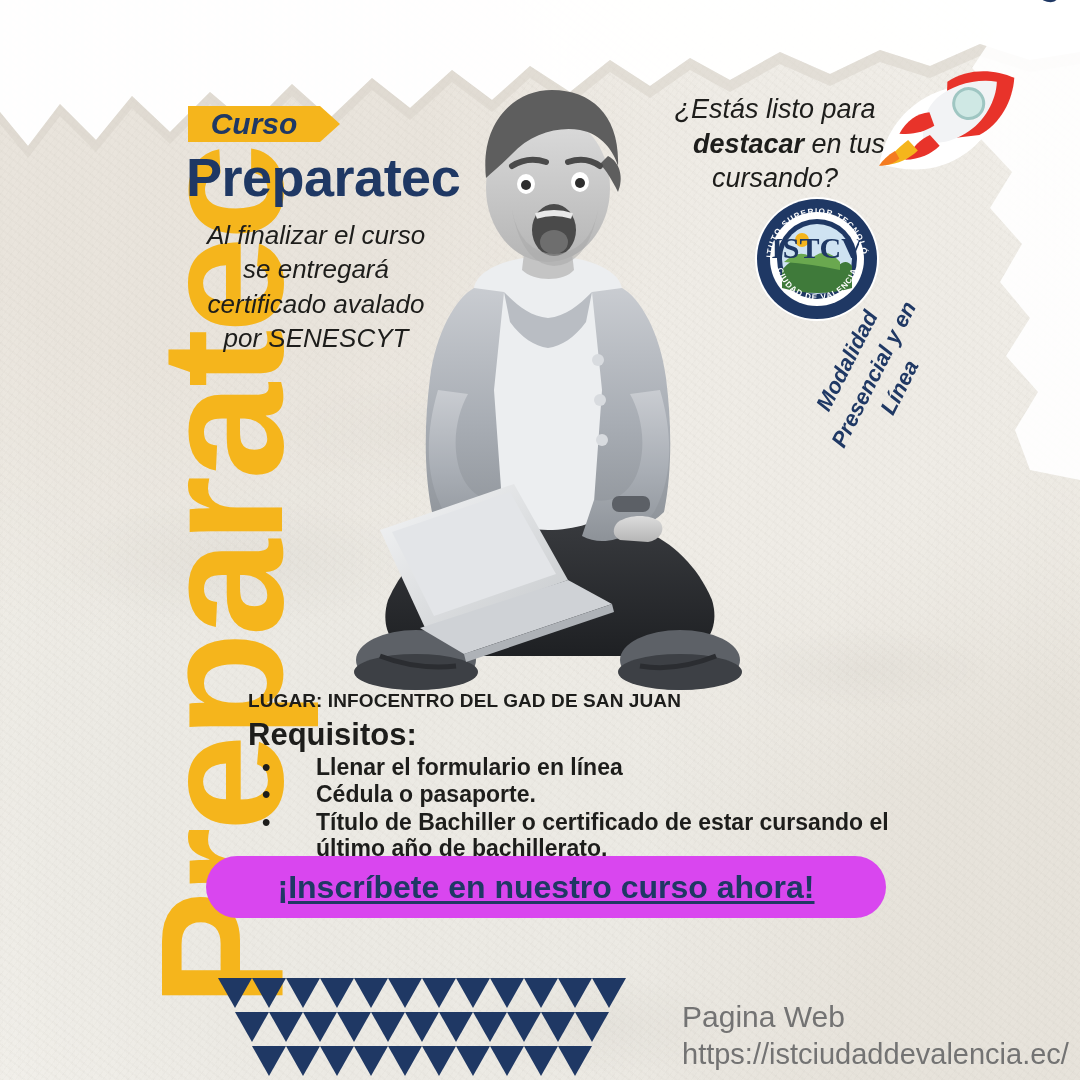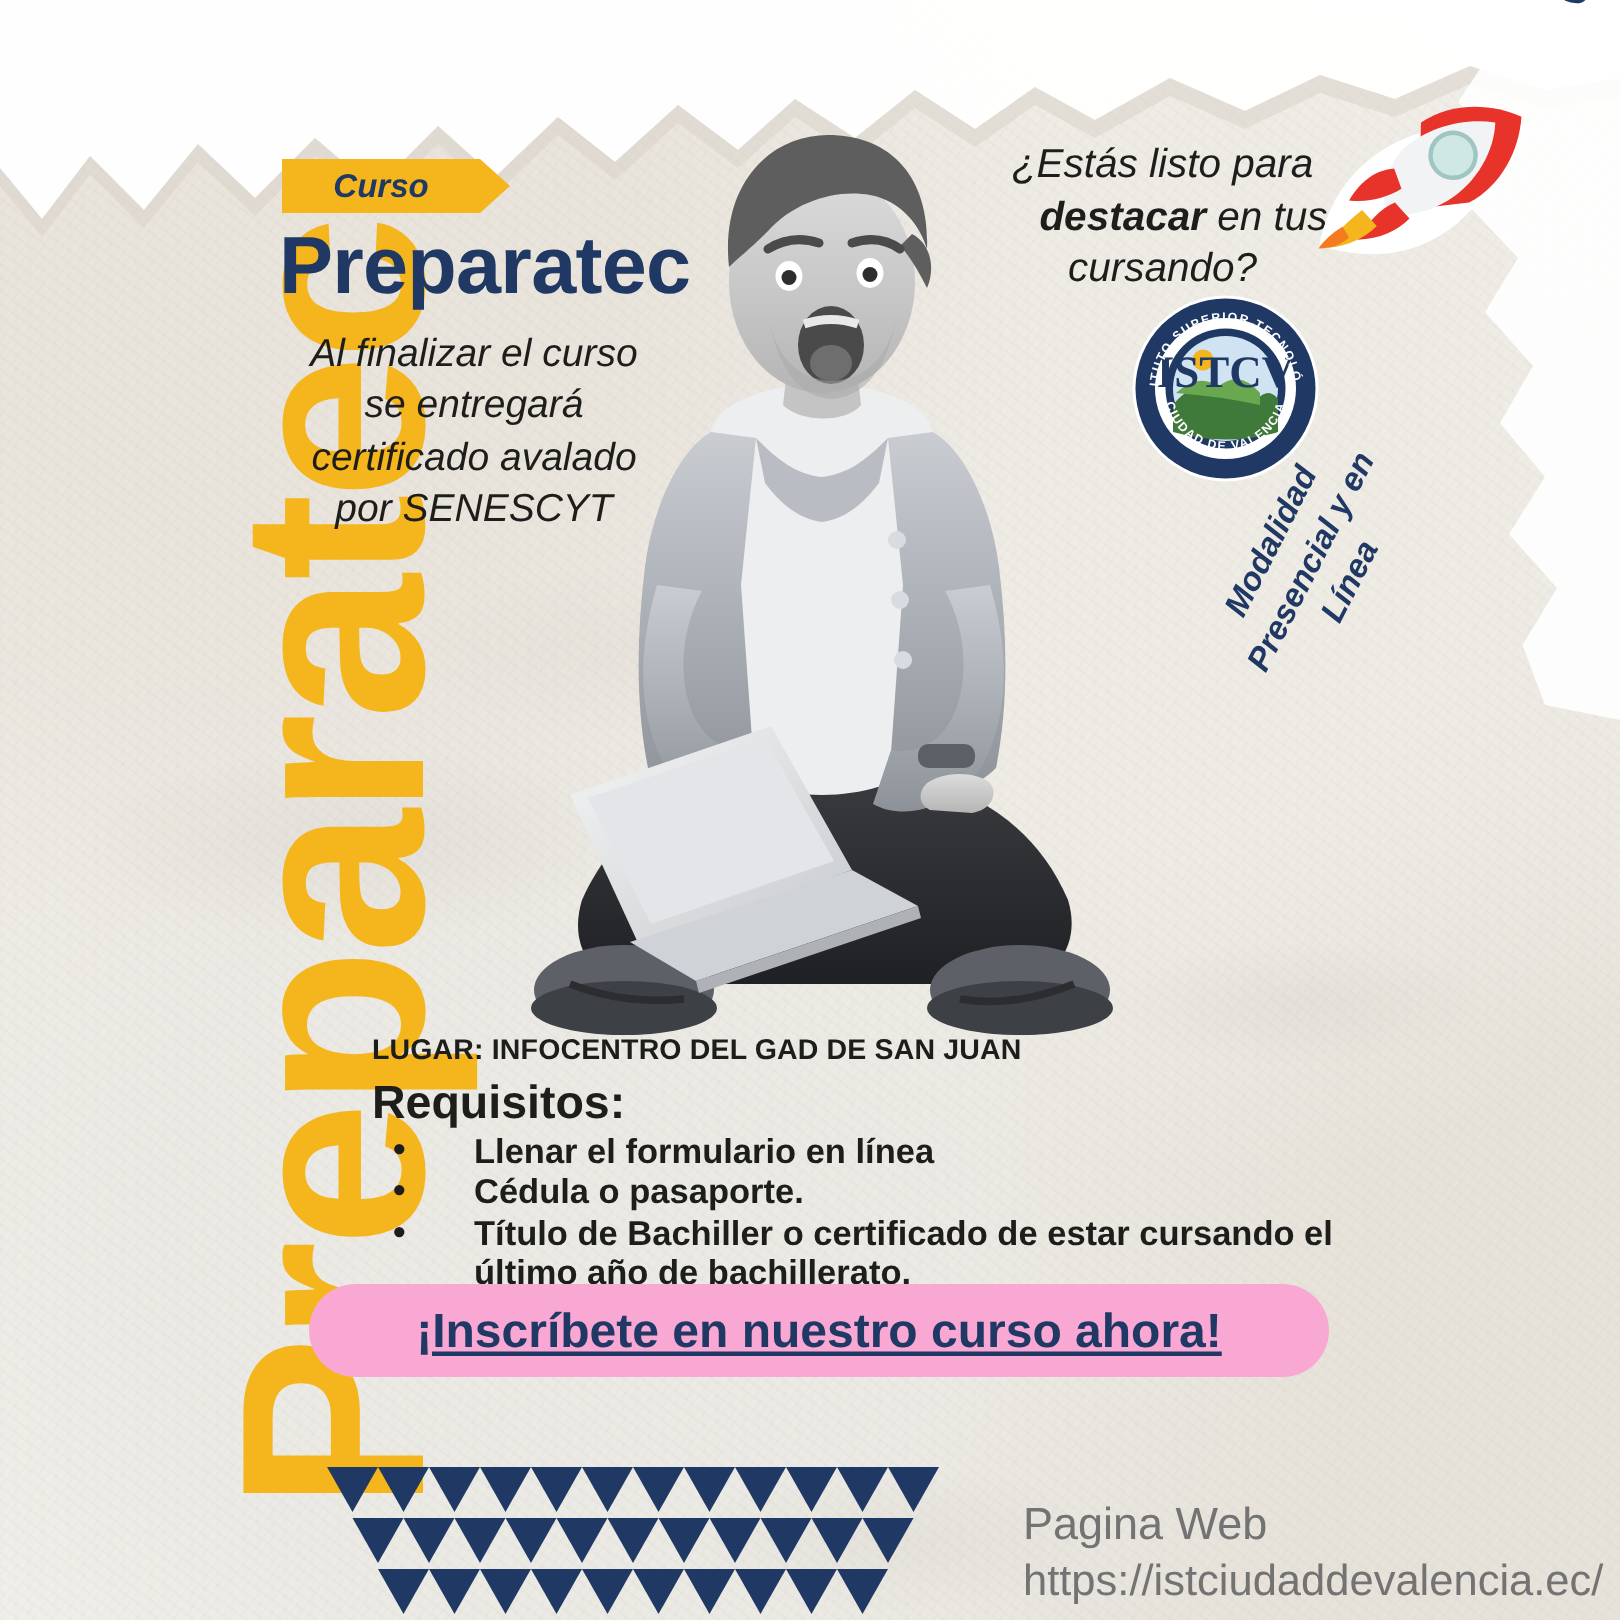--- a/index.html
+++ b/index.html
@@ -117,21 +117,21 @@
   }
   .curso-tag span {
     position: absolute;
     inset: 0;
     display: flex;
     align-items: center;
     justify-content: center;
     color: #1F3864;
     font-weight: bold;
     font-style: italic;
-    font-size: 22px;
+    font-size: 30px;
   }
 
   .title-preparatec {
     position: absolute;
     left: 186px;
     top: 146px;
     color: #1F3864;
     font-size: 54px;
     font-weight: bold;
     letter-spacing: -.5px;
@@ -252,21 +252,21 @@
     font-size: 24px;
   }
 
   
   .cta {
     position: absolute;
     left: 206px;
     top: 856px;
     width: 680px;
     height: 62px;
-    background: #f9a8d4;
+    background: #d946ef;
     border-radius: 32px;
     display: flex;
     align-items: center;
     justify-content: center;
   }
   .cta span {
     color: #1F3864;
     font-weight: bold;
     font-size: 32px;
     text-decoration: underline;

